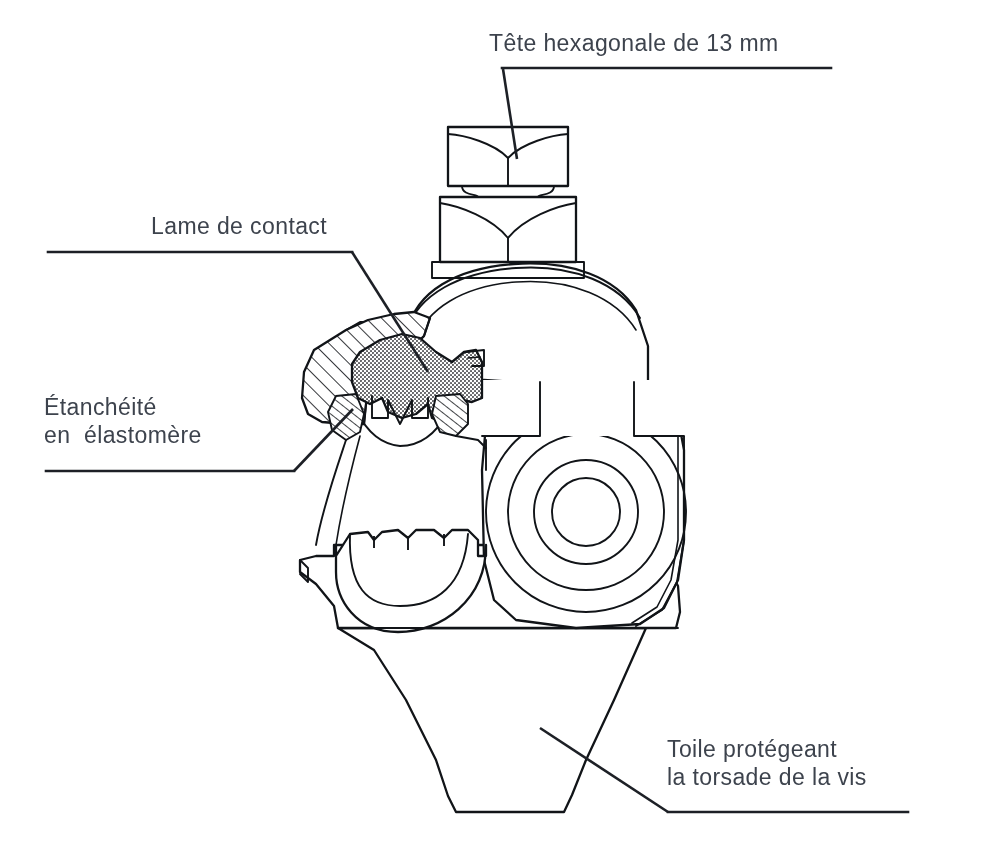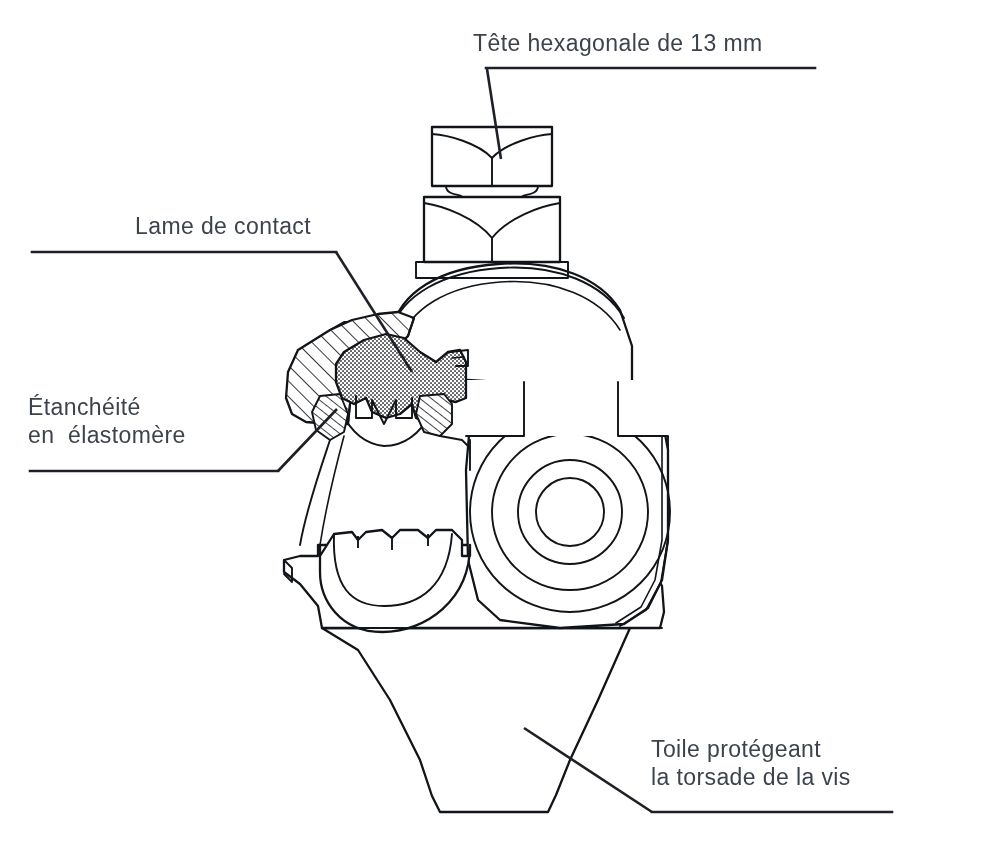--- a/index.html
+++ b/index.html
@@ -10,21 +10,21 @@
   }
   body {
     width: 1000px;
     height: 850px;
     font-family: "Liberation Sans", sans-serif;
     overflow: hidden;
     position: relative;
   }
   #diagram-root {
     position: absolute;
-    left: 0;
+    left: 16px;
     top: 0;
     width: 892px;
     height: 850px;
   }
   svg.figure {
     display: block;
     width: 1000px;
     height: 850px;
     background: #ffffff;
   }

